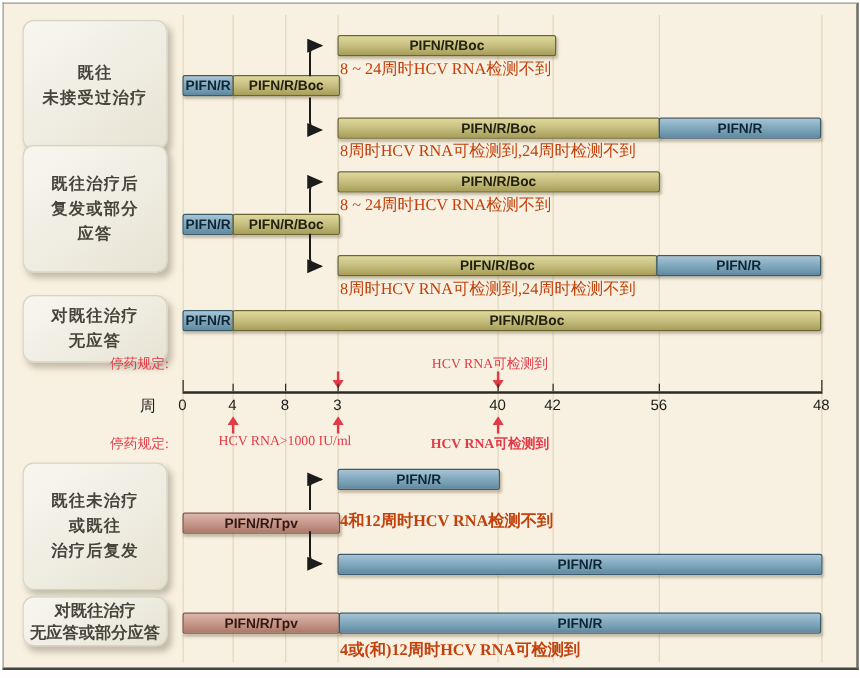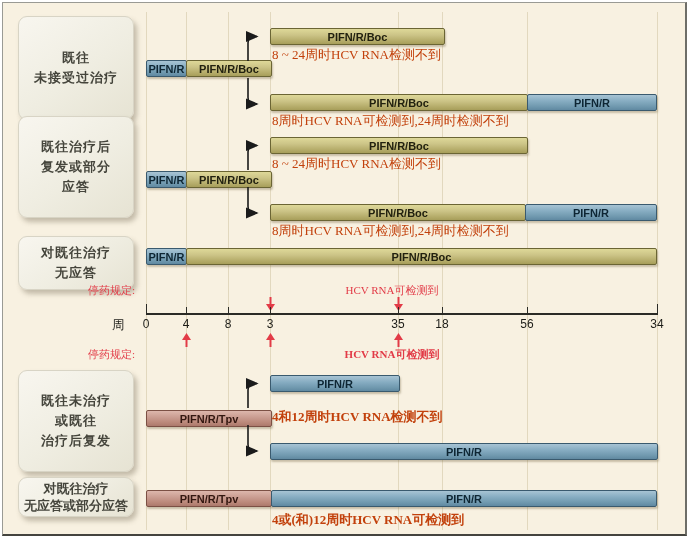--- a/index.html
+++ b/index.html
@@ -147,38 +147,39 @@
   <div class="tick" style="left:270px"></div>
   <div class="tick" style="left:398px"></div>
   <div class="tick" style="left:442px"></div>
   <div class="tick" style="left:527px"></div>
   <div class="tick end" style="left:657px"></div>
   <div class="axis-unit" style="left:112px">周</div>
   <div class="tick-label" style="left:146px">0</div>
   <div class="tick-label" style="left:186px">4</div>
   <div class="tick-label" style="left:228px">8</div>
   <div class="tick-label" style="left:270px">3</div>
-  <div class="tick-label" style="left:398px">35</div>
-  <div class="tick-label" style="left:442px">18</div>
+  <div class="tick-label" style="left:398px">40</div>
+  <div class="tick-label" style="left:442px">42</div>
   <div class="tick-label" style="left:527px">56</div>
-  <div class="tick-label" style="left:657px">34</div>
+  <div class="tick-label" style="left:657px">48</div>
 
   <svg class="rarrow" style="left:182px;top:333px" viewBox="0 0 9 14">
     <path d="M4.5,6 V14" stroke="#e23b47" stroke-width="2" fill="none"></path>
       <path d="M0,7 L9,7 L4.5,0 Z" fill="#e23b47"></path>
   </svg>
   <svg class="rarrow" style="left:266px;top:333px" viewBox="0 0 9 14">
     <path d="M4.5,6 V14" stroke="#e23b47" stroke-width="2" fill="none"></path>
       <path d="M0,7 L9,7 L4.5,0 Z" fill="#e23b47"></path>
   </svg>
   <svg class="rarrow" style="left:394px;top:333px" viewBox="0 0 9 14">
     <path d="M4.5,6 V14" stroke="#e23b47" stroke-width="2" fill="none"></path>
       <path d="M0,7 L9,7 L4.5,0 Z" fill="#e23b47"></path>
   </svg>
   <div class="red" style="left:88px;top:347px">停药规定:</div>
+  <div class="red center" style="left:228px;top:347px">HCV RNA&gt;1000 IU/ml</div>
   <div class="red center bold" style="left:392px;top:347px">HCV RNA可检测到</div>
 
   <div class="bar" style="left:270px;top:375px">
     <div class="seg blue" style="width:130px">PIFN/R</div>
   </div>
   <div class="bar" style="left:146px;top:410px">
     <div class="seg pink" style="width:126px">PIFN/R/Tpv</div>
   </div>
   <div class="bar" style="left:270px;top:443px">
     <div class="seg blue" style="width:388px">PIFN/R</div>

